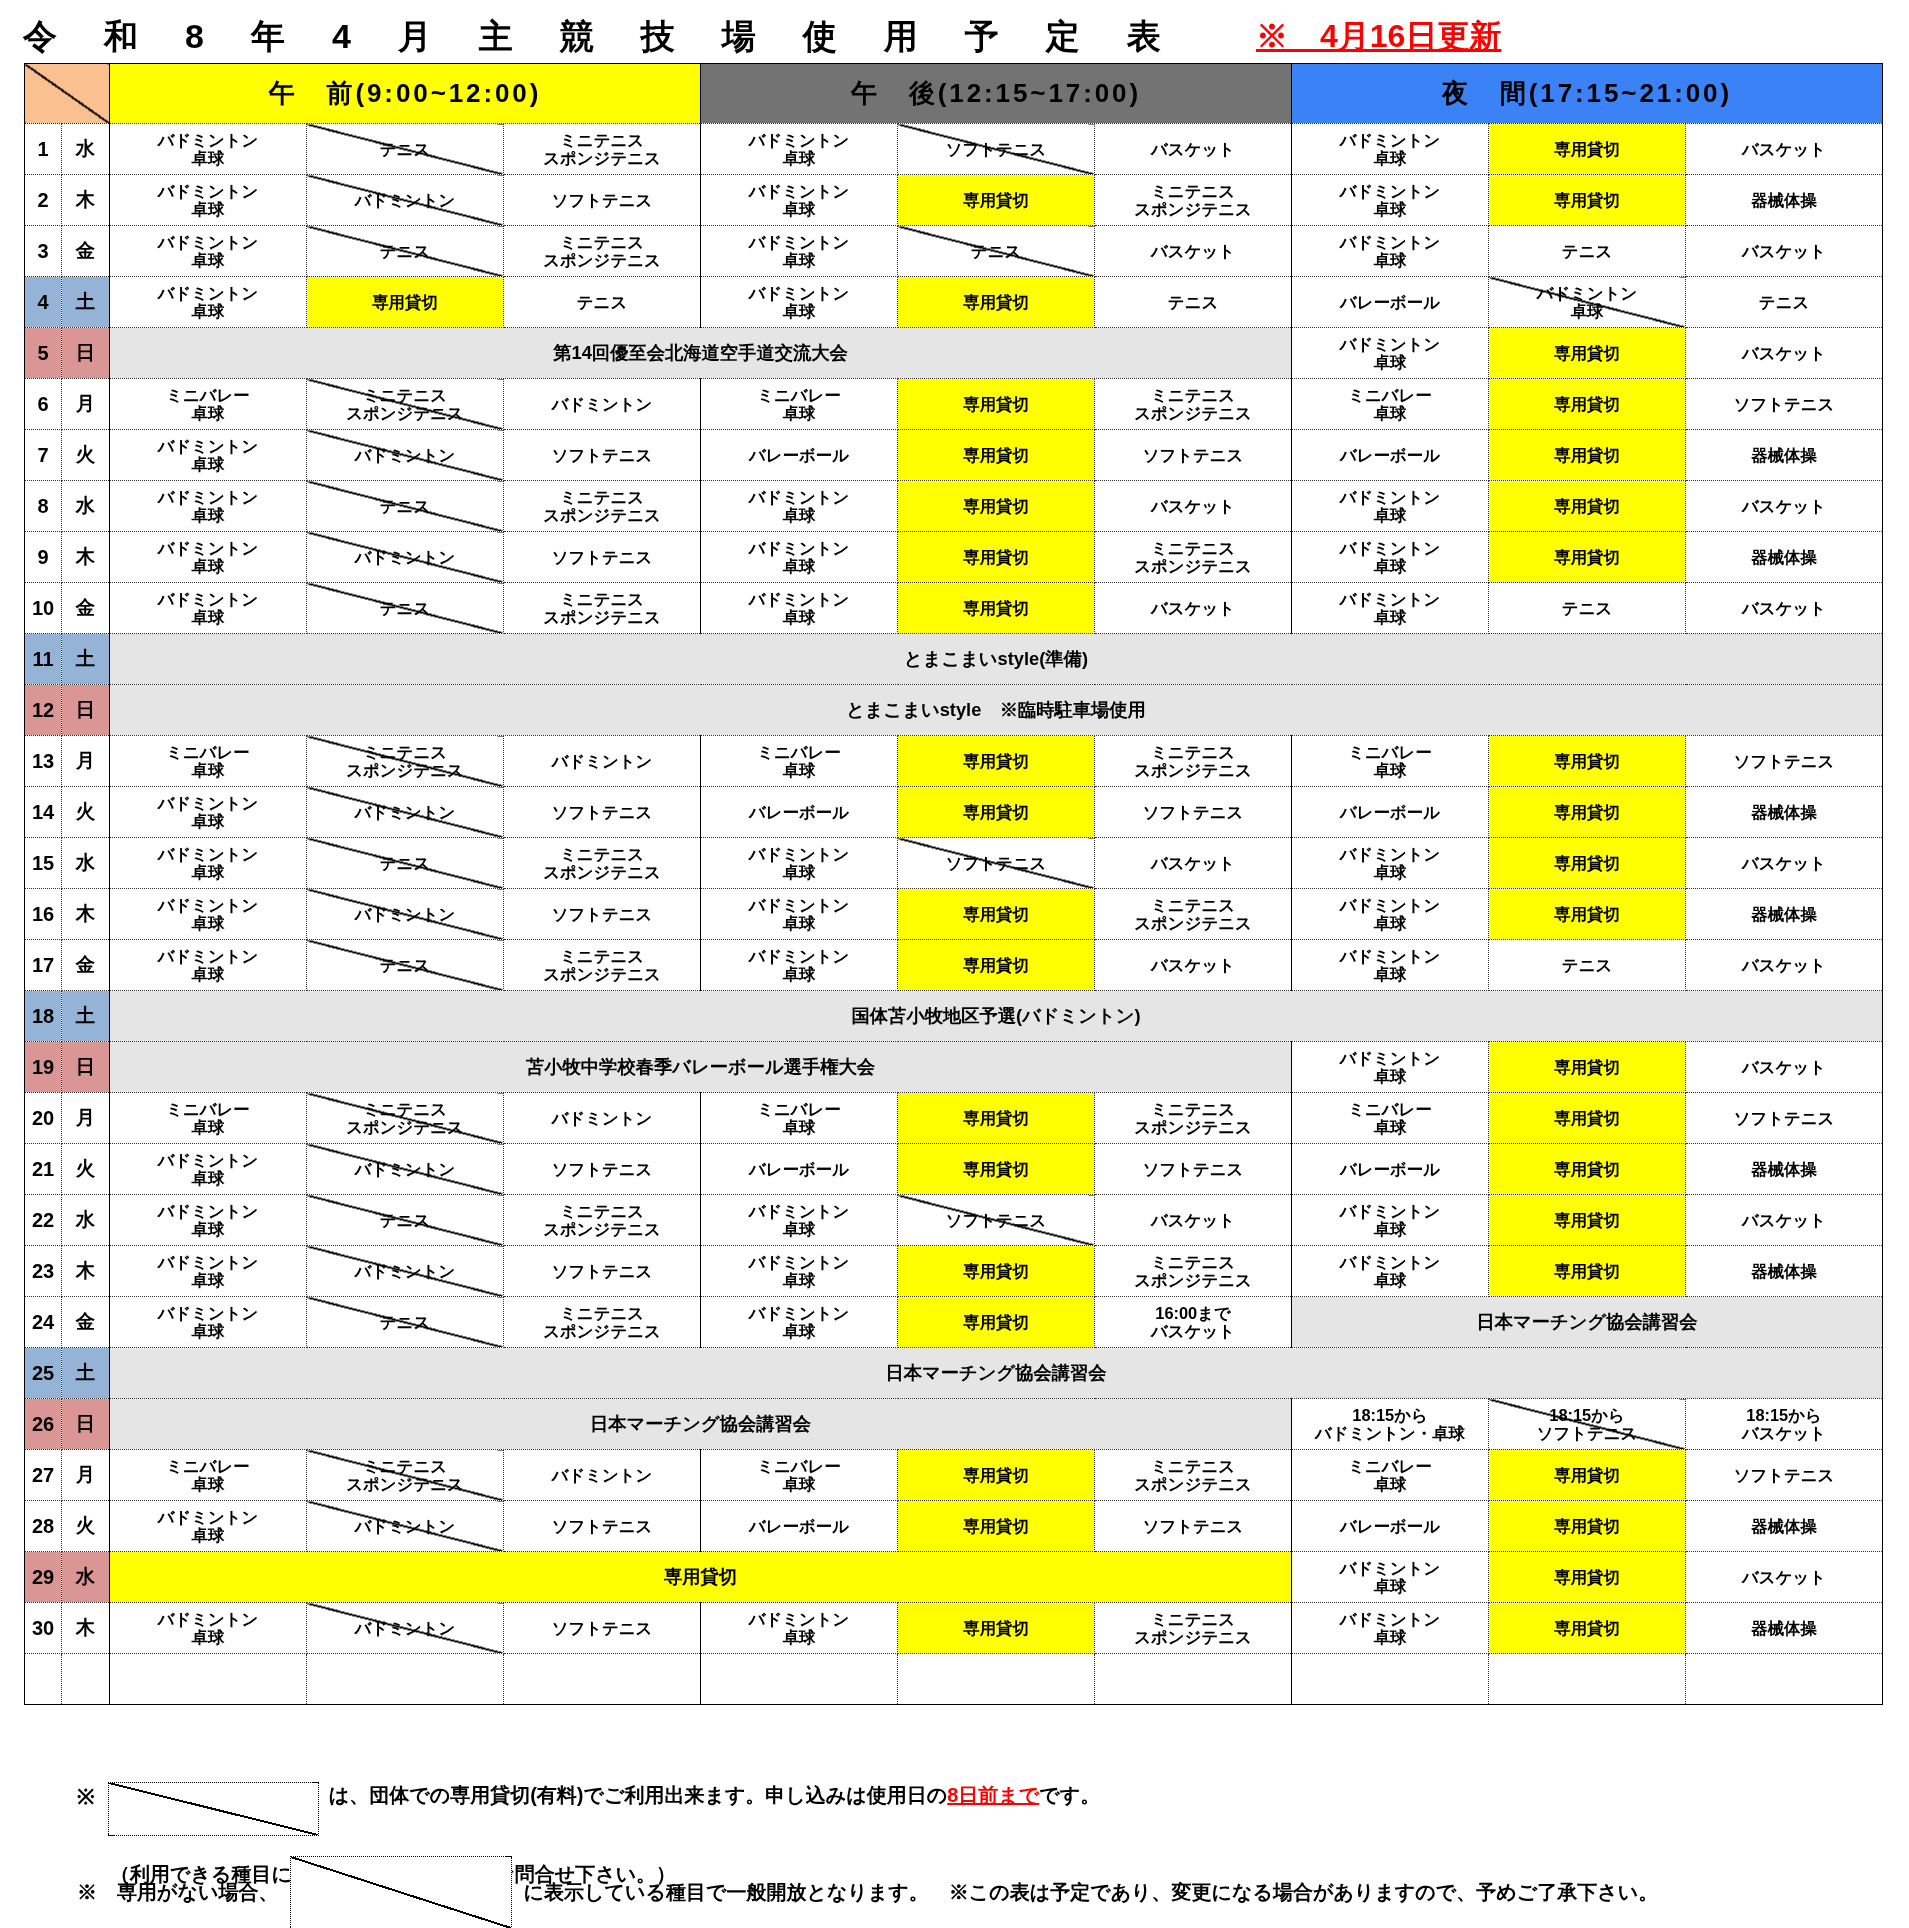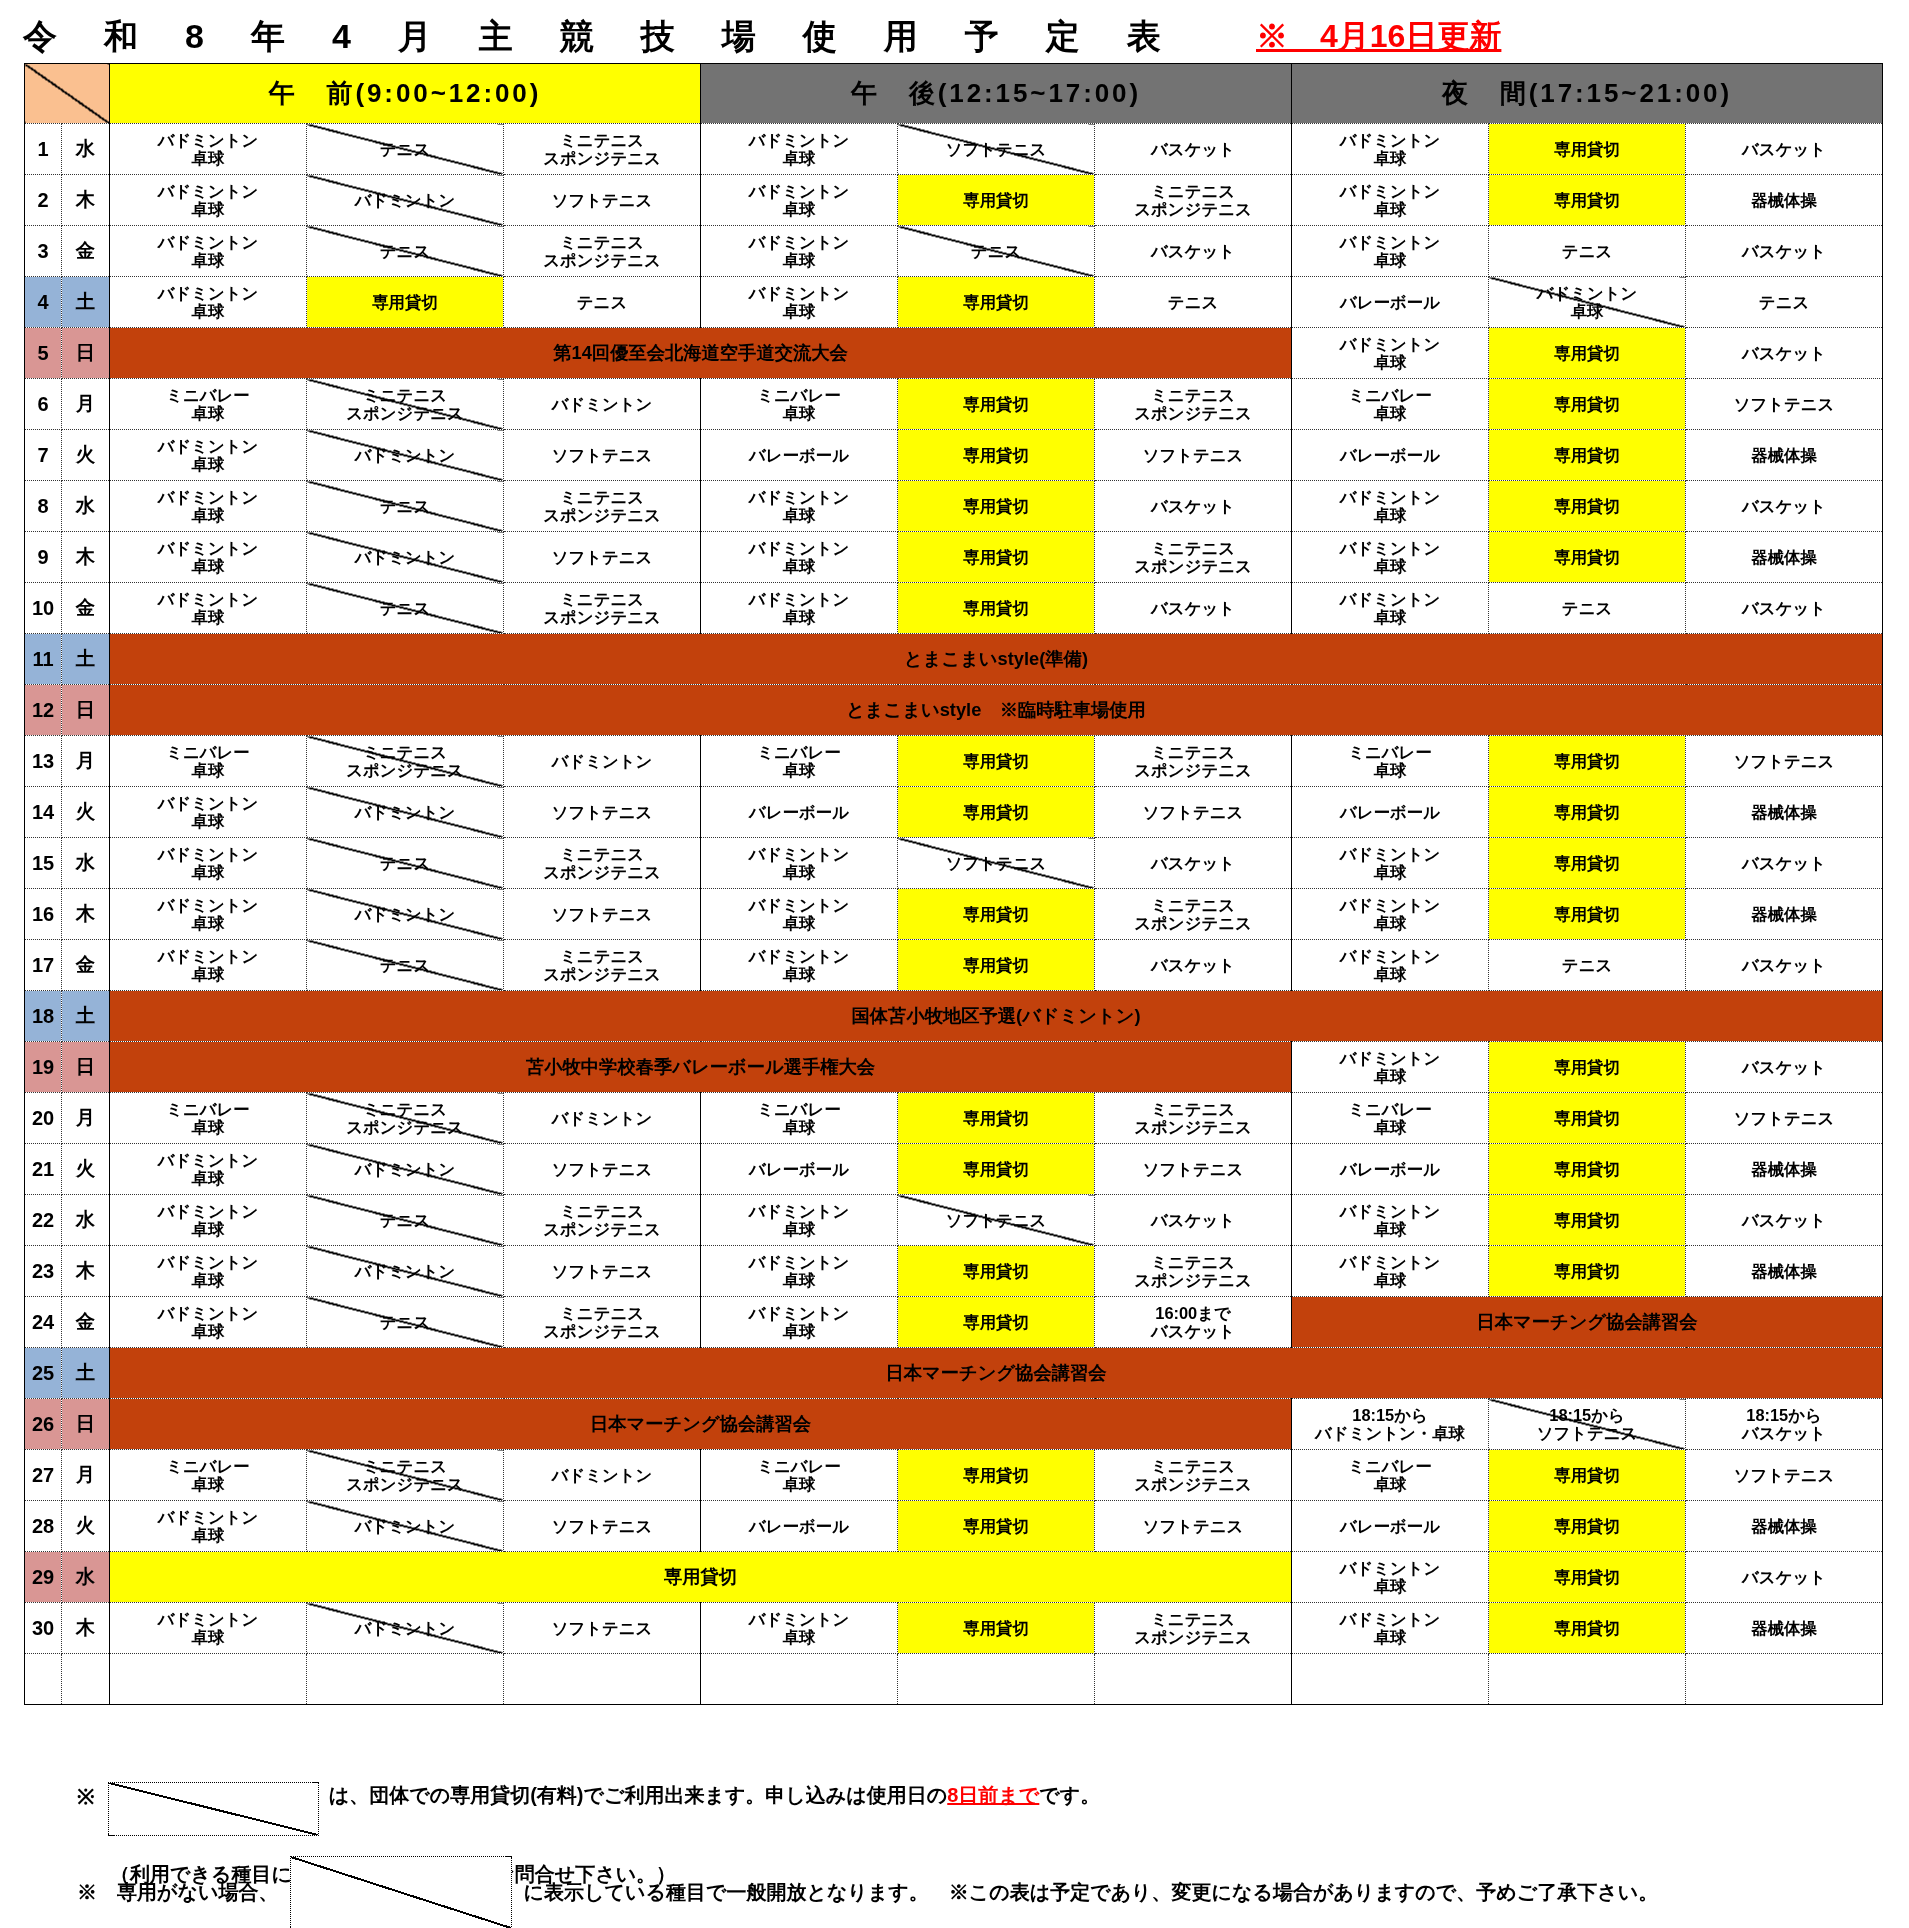--- a/index.html
+++ b/index.html
@@ -21,29 +21,29 @@
     border:1px dotted #333; padding:0; overflow:hidden;
     text-align:center; vertical-align:middle;
     white-space:pre-line; line-height:1.12; font-weight:bold;
   }
   thead tr { height:60px; }
   tbody tr { height:51px; }
   thead th { font-size:26px; letter-spacing:2.9px; border-top:1.9px solid #000; border-bottom:1.9px solid #000; }
   .corner { background-color:#FAC090; }
   .h-am   { background:#FFFF00; }
   .h-pm   { background:#737373; }
-  .h-night{ background:#737373; }
+  .h-night{ background:#3b82f6; }
   .sec { border-left:1.9px solid #000 !important; }
   td.day { font-size:20px; }
   td.dow { font-size:19.3px; }
   td.cell { font-size:16.4px; }
   .sat { background:#95B3D7; }
   .sun, .hol { background:#D99694; }
   .yellow { background-color:#FFFF00; }
-  .event  { background-color:#c2410c; font-size:18.3px !important; }
+  .event  { background-color:#e5e5e5; font-size:18.3px !important; }
   .yellowband { background-color:#FFFF00; font-size:18.3px !important; }
   .diag {
     background-image:linear-gradient(to top right,
       transparent calc(50% - 1px), #000 calc(50% - 1px),
       #000 calc(50% + 1px), transparent calc(50% + 1px));
   }
   .corner.diag {
     background-image:linear-gradient(to top right,
       transparent calc(50% - 1px), #000 calc(50% - 1px),
       #000 calc(50% + 1px), transparent calc(50% + 1px));

